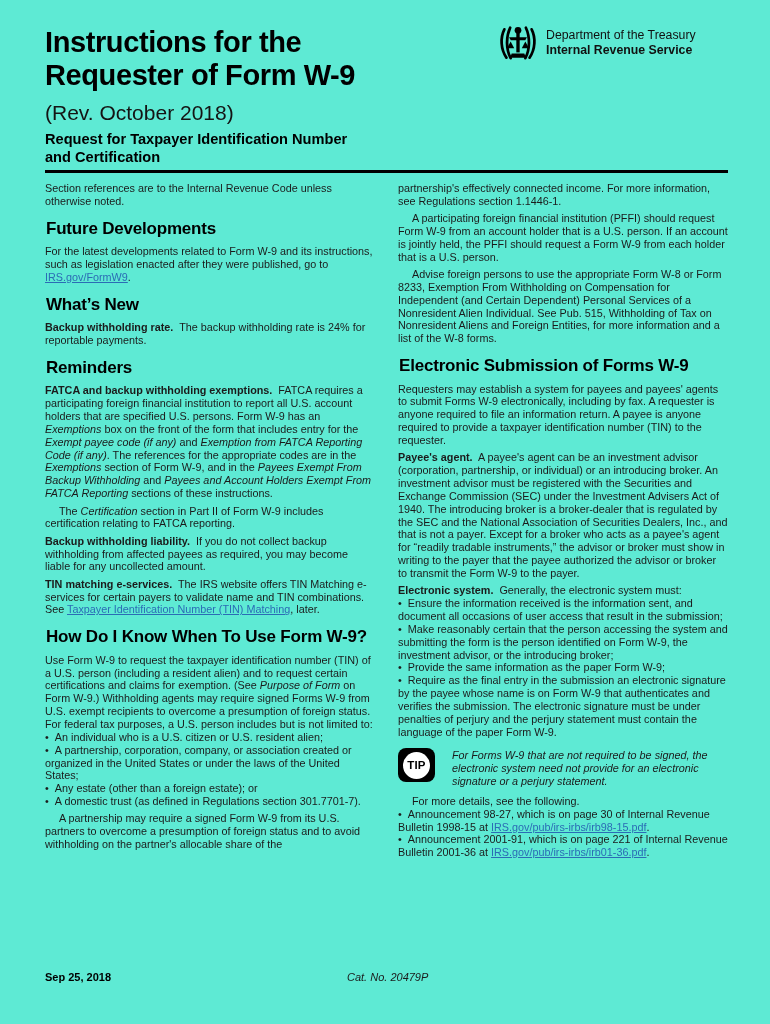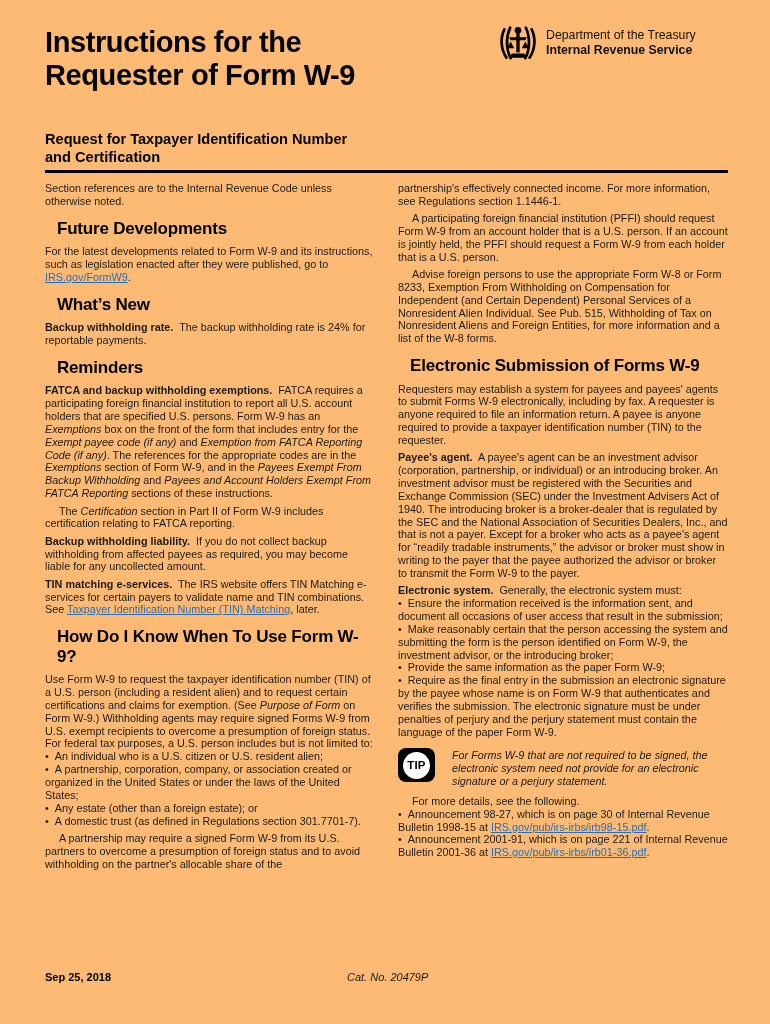--- a/index.html
+++ b/index.html
@@ -1,18 +1,18 @@
 <!DOCTYPE html>
 <html><head>
 <meta charset="utf-8">
 <style>
   html,body{margin:0;padding:0;background:#e8e8e8;}
   .page{
     position:relative;width:770px;height:1024px;margin:0 auto;
-    background:#fdba74;overflow:hidden;
+    background:#5eead4;overflow:hidden;
     font-family:"Liberation Sans", sans-serif;color:#1b1b1b;
   }
   
   .title{
     position:absolute;left:45px;top:26px;width:420px;
     font-size:29px;font-weight:bold;line-height:33px;color:#000;
     letter-spacing:-0.4px;
   }
   .rev{position:absolute;left:45px;top:101px;font-size:21px;line-height:24px;color:#141414;}
   .subtitle{
@@ -21,21 +21,21 @@
   }
   .logo{position:absolute;left:497px;top:23px;display:flex;align-items:flex-start;gap:7px;}
   .logo svg{display:block;}
   .logo-text{font-size:12.3px;line-height:15px;color:#111;padding-top:5px;}
   .logo-text .l2{font-weight:bold;}
   .rule{position:absolute;left:45px;top:170px;width:683px;height:2.5px;background:#000;}
   
   .columns{position:absolute;left:45px;top:182px;width:683px;display:flex;gap:23px;}
   .col{width:330px;font-size:10.8px;line-height:12.85px;text-align:left;}
   .col h2{
-    font-size:17px;line-height:19.5px;margin:11px 0 7px 12px;color:#000;
+    font-size:17px;line-height:19.5px;margin:11px 0 7px 1px;color:#000;
     letter-spacing:-0.2px;font-weight:bold;
   }
   .col > :first-child{margin-top:0;}
   .para{margin:4.5px 0 0 0;}
   .para.bullet{margin:0;}
   .para.indent{text-indent:14px;}
   .b{font-weight:bold;}
   .i{font-style:italic;}
   a.link{color:#2b6cb5;text-decoration:underline;cursor:pointer;}
   
@@ -56,20 +56,21 @@
 </style>
 </head>
 <body>
 
 <div class="page">
 
   <div class="title">
     <div>Instructions for the</div>
     <div>Requester of Form W-9</div>
   </div>
+  <div class="rev">(Rev. October 2018)</div>
   <div class="subtitle">
     <div>Request for Taxpayer Identification Number</div>
     <div>and Certification</div>
   </div>
 
   <div class="logo">
     <span>
       <svg width="42" height="42" viewBox="0 0 40 40" aria-hidden="true">
         <g stroke="#000" stroke-width="2.6" fill="none" stroke-linecap="round">
           <path d="M7 6 C3 14 3.5 25 9 33"></path>

